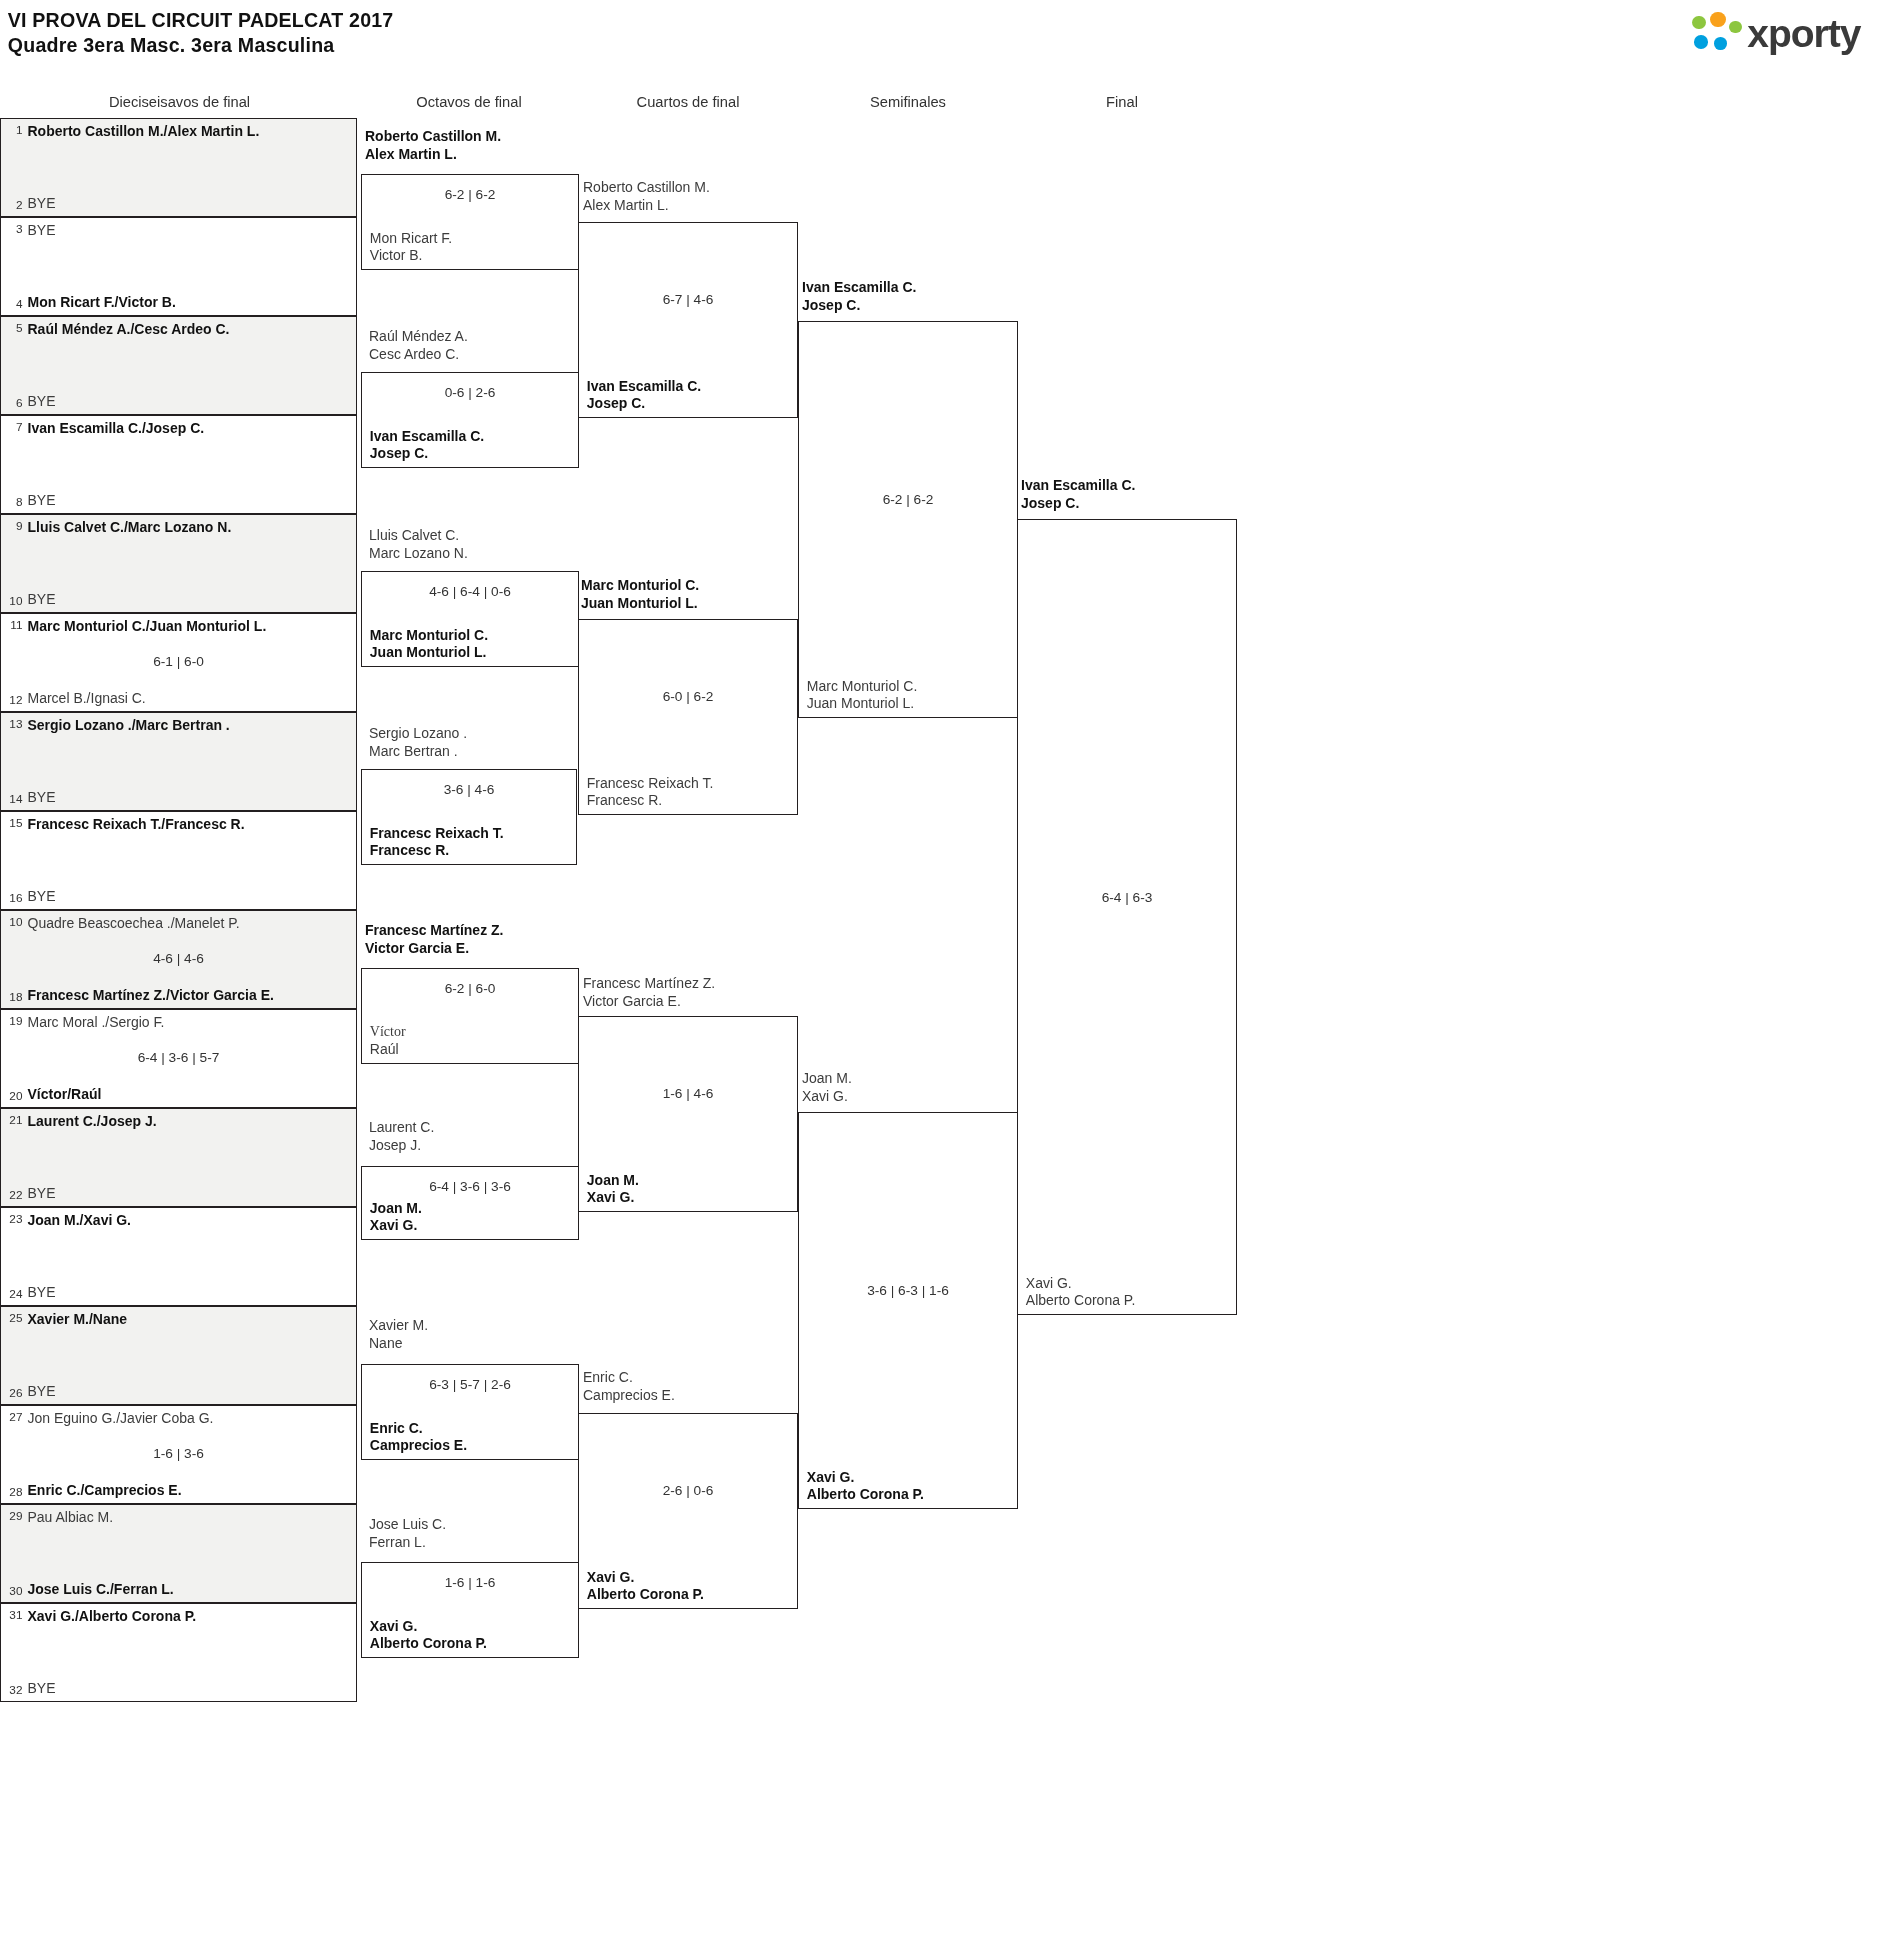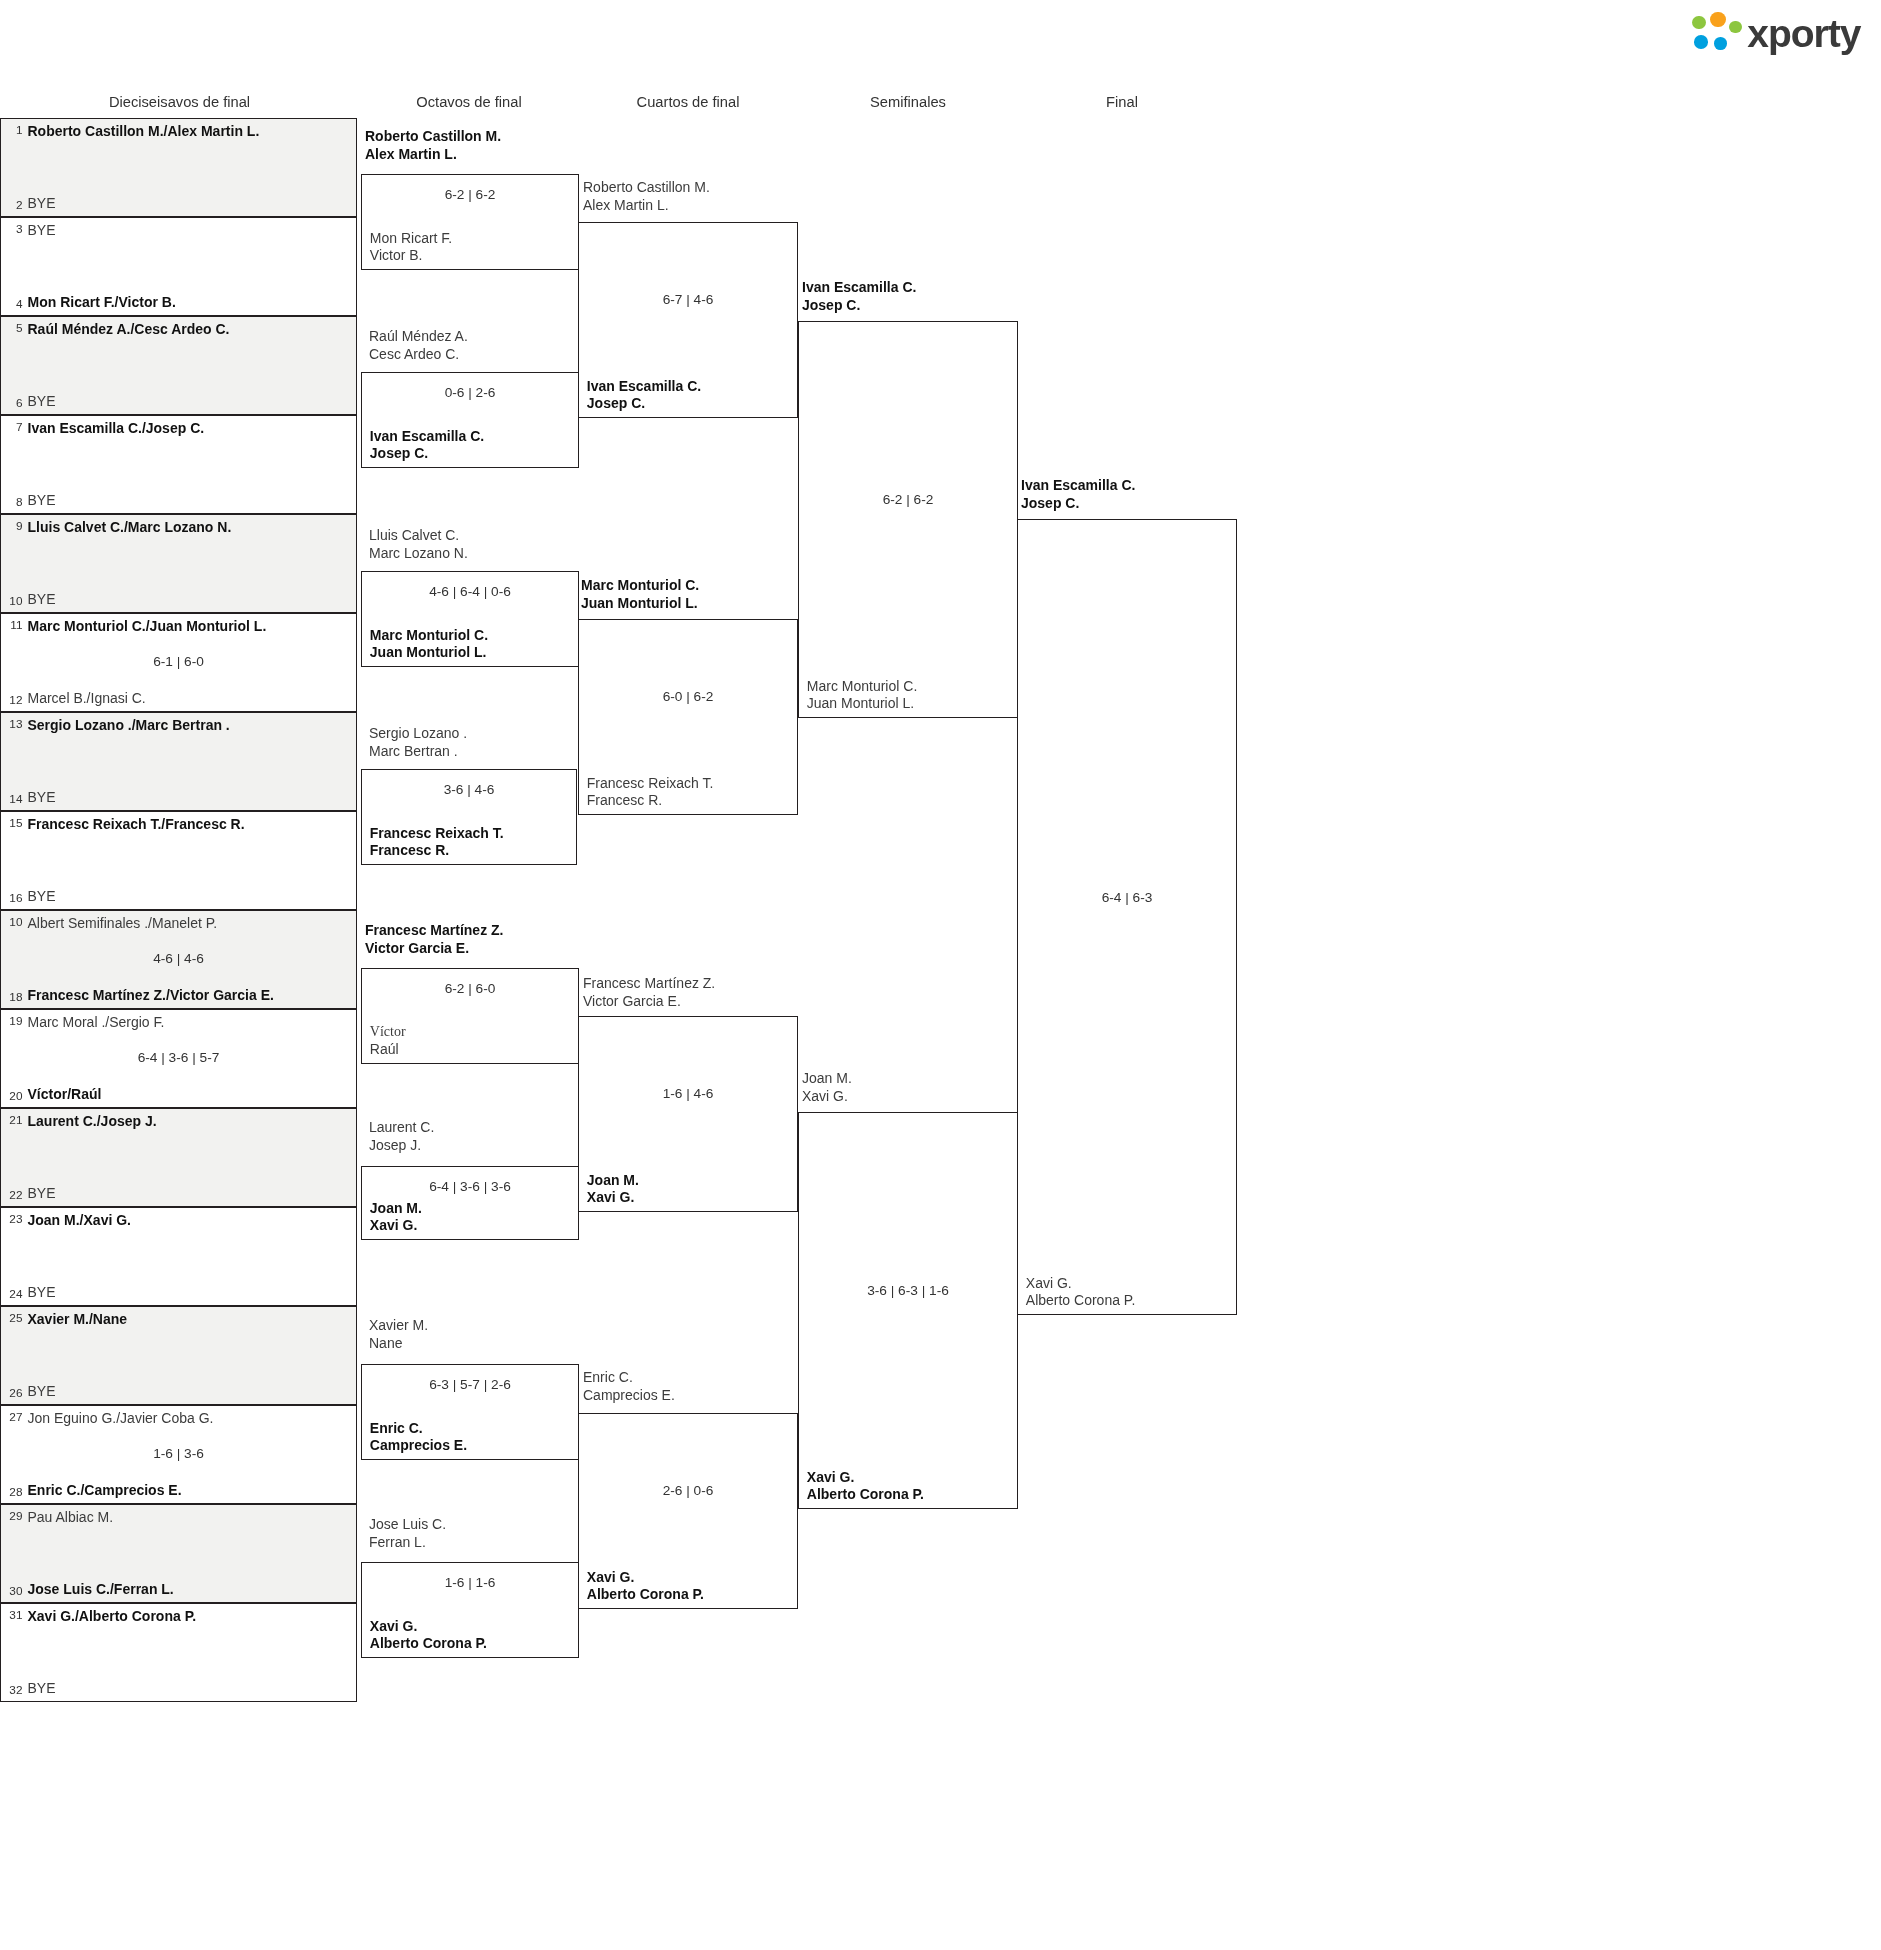--- a/index.html
+++ b/index.html
@@ -157,20 +157,24 @@
     position: absolute;
     font-size: 14px;
     line-height: 18px;
     white-space: nowrap;
   }
 </style>
 </head>
 <body>
 
 <div id="header">
+  <div id="title-block">
+    <div class="title-line1">VI PROVA DEL CIRCUIT PADELCAT 2017</div>
+    <div class="title-line2">Quadre 3era Masc. 3era Masculina</div>
+  </div>
   <div id="logo">
     <div id="logo-dots">
       <i class="d1"></i>
         <i class="d2"></i>
         <i class="d3"></i>
         <i class="d4"></i>
         <i class="d5"></i>
     </div>
     <div id="logo-text">xporty</div>
   </div>
@@ -233,21 +237,21 @@
 </div>
 <div class="cell" style="left:0px; top:811px; width:357px; height:99px;">
   <span class="seed">15</span>
   <span class="player-top bold">Francesc Reixach T./Francesc R.</span>
   <span class="seed-bot">16</span>
   <span class="player-bot norm">BYE</span>
   <span class="score-mid" style="top:41px;"></span>
 </div>
 <div class="cell shaded" style="left:0px; top:910px; width:357px; height:99px;">
   <span class="seed">10</span>
-  <span class="player-top norm">Albert Semifinales ./Manelet P.</span>
+  <span class="player-top norm">Quadre Beascoechea ./Manelet P.</span>
   <span class="seed-bot">18</span>
   <span class="player-bot bold">Francesc Martínez Z./Victor Garcia E.</span>
   <span class="score-mid" style="top:40px;">4-6 | 4-6</span>
 </div>
 <div class="cell" style="left:0px; top:1009px; width:357px; height:99px;">
   <span class="seed">19</span>
   <span class="player-top norm">Marc Moral ./Sergio F.</span>
   <span class="seed-bot">20</span>
   <span class="player-bot bold">Víctor/Raúl</span>
   <span class="score-mid" style="top:40px;">6-4 | 3-6 | 5-7</span>

